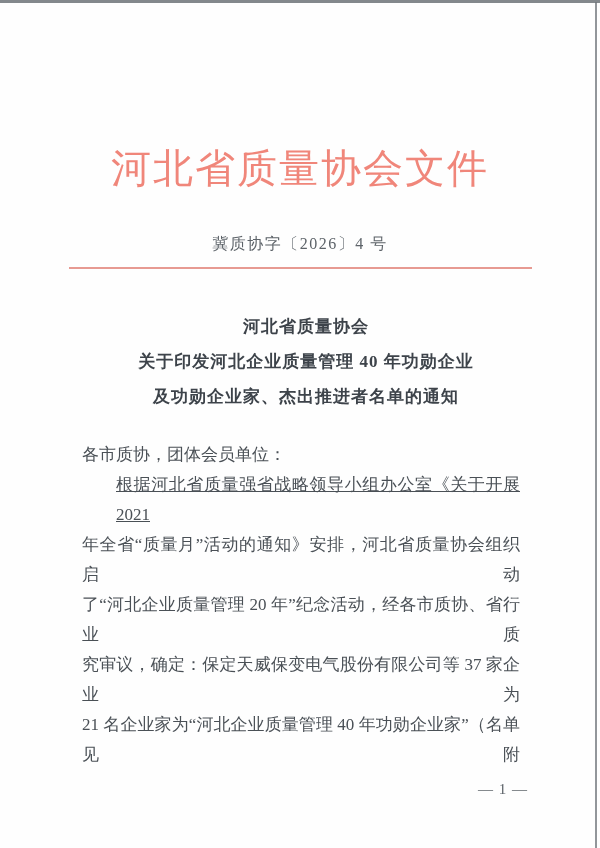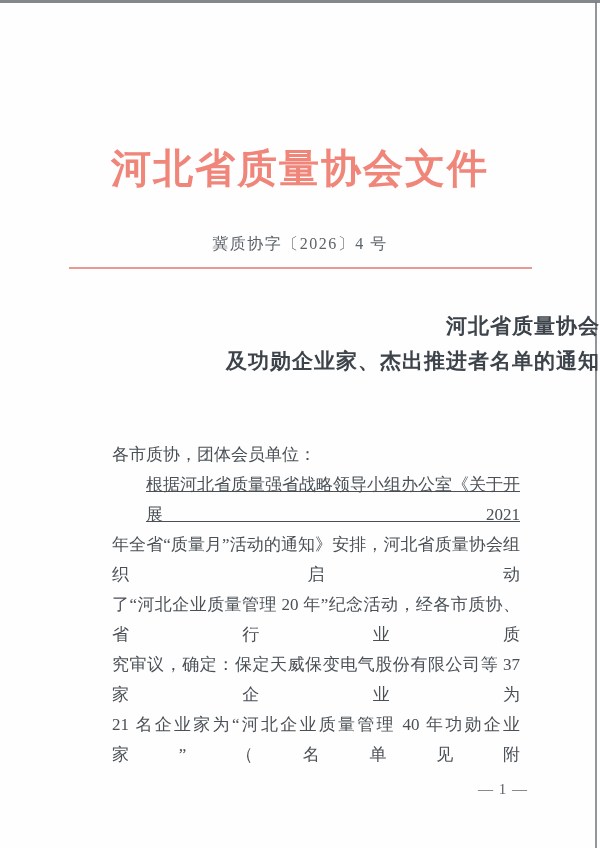--- a/index.html
+++ b/index.html
@@ -29,21 +29,21 @@
     width: 2px;
     background: var(--scan-edge, #6d7378);
     opacity: 0.75;
   }
   .letterhead {
     position: absolute;
     top: 141px;
     left: 0; right: 0;
     text-align: center;
     font-size: 40px;
-    font-weight: bold;
+    font-weight: normal;
     letter-spacing: 2px;
     color: var(--letterhead-red, #f0867a);
     white-space: nowrap;
   }
   .doc-number {
     position: absolute;
     top: 234px;
     left: 0; right: 0;
     text-align: center;
     font-size: 16px;
@@ -55,41 +55,40 @@
     top: 267px;
     left: 69px;
     width: 463px;
     height: 2px;
     background: var(--divider-red, #e79a92);
   }
   .doc-title {
     position: absolute;
     top: 309px;
     left: 12px; right: 0;
-    text-align: right;
-    font-size: 21px;
+    text-align: center;
+    font-size: 17px;
     font-weight: 700;
     line-height: 35px;
     letter-spacing: 1px;
     color: var(--ink-dark, #3d434a);
   }
   .doc-title .title-line { white-space: nowrap; }
   .body-text {
     position: absolute;
     top: 440px;
     left: 82px;
     width: 438px;
     font-size: 17px;
     line-height: 30px;
     color: var(--ink, #4a5056);
   }
   .body-line {
     text-align: justify;
     text-align-last: justify;
-    margin-left: 30px;
   }
   .body-line.nofill {
     text-align-last: left;
   }
   .body-line.indent {
     padding-left: 34px;
     text-decoration: underline;
   }
   .page-number {
     position: absolute;
@@ -111,20 +110,21 @@
   <div class="scan-edge-right"></div>
 
   <div class="letterhead">河北省质量协会文件</div>
 
   <div class="doc-number">冀质协字〔2026〕4 号</div>
 
   <div class="red-divider"></div>
 
   <div class="doc-title">
       <div class="title-line">河北省质量协会</div>
+      <div class="title-line">关于印发河北企业质量管理 40 年功勋企业</div>
       <div class="title-line">及功勋企业家、杰出推进者名单的通知</div>
     </div>
 
   <div class="body-text">
       <div class="body-line nofill">各市质协，团体会员单位：</div>
       <div class="body-line indent">根据河北省质量强省战略领导小组办公室《关于开展 2021</div>
       <div class="body-line">年全省“质量月”活动的通知》安排，河北省质量协会组织启动</div>
       <div class="body-line">了“河北企业质量管理 20 年”纪念活动，经各市质协、省行业质</div>
       <div class="body-line">究审议，确定：保定天威保变电气股份有限公司等 37 家企业为</div>
       <div class="body-line">21 名企业家为“河北企业质量管理 40 年功勋企业家”（名单见附</div>

